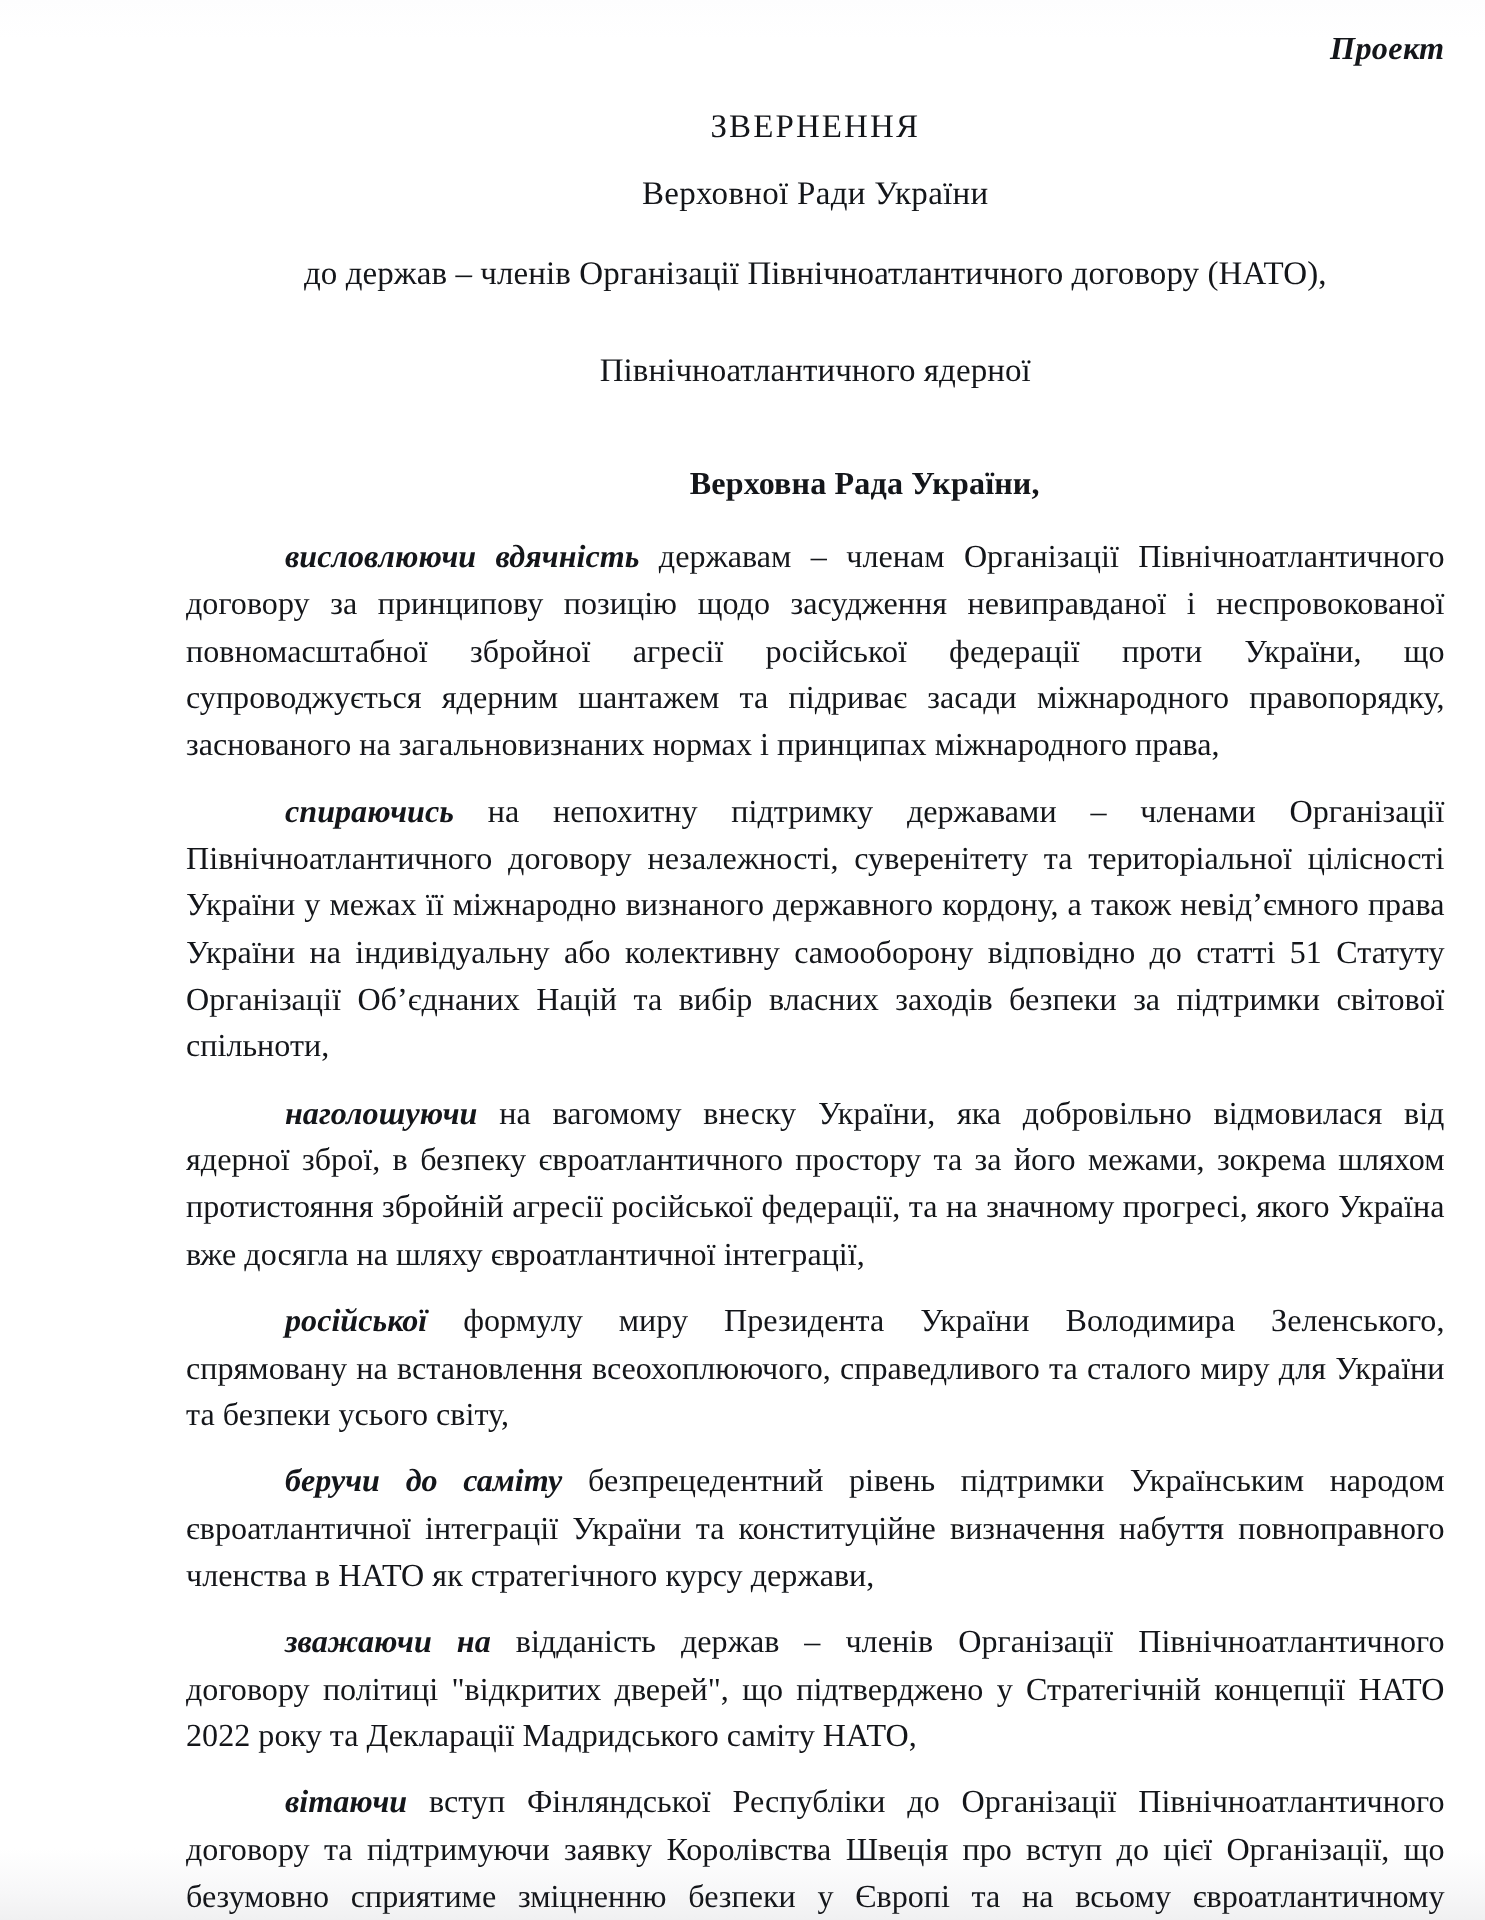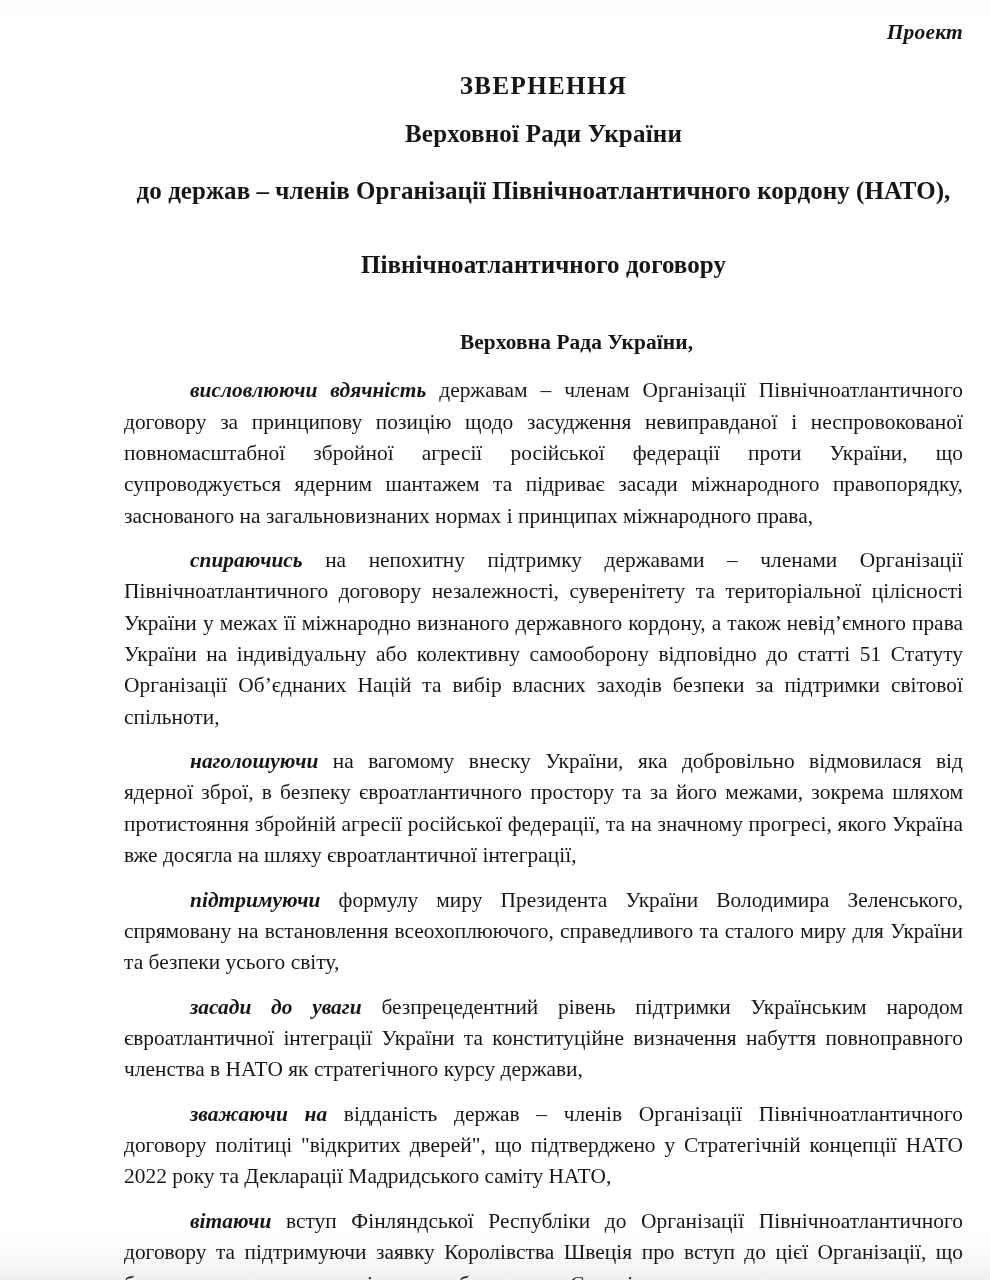--- a/index.html
+++ b/index.html
@@ -46,22 +46,22 @@
     font-weight: bold;
     font-style: italic;
     font-size: 21.5px;
     letter-spacing: 0.2px;
     line-height: 1.2;
   }
 
   
   .title-block {
     text-align: center;
-    font-weight: bold;
-    font-size: 25px;
+    font-weight: normal;
+    font-size: 22px;
     line-height: 1.0;
   }
   .title-main {
     margin-top: 27px;
     letter-spacing: 1.4px;
   }
   .title-sub {
     margin-top: 23px;
     letter-spacing: 0.2px;
   }
@@ -110,48 +110,48 @@
   <div class="content">
 
     <div class="stamp-row">
       <div class="stamp">Проект</div>
     </div>
 
     <div class="title-block">
       <div class="title-main">ЗВЕРНЕННЯ</div>
       <div class="title-sub">Верховної Ради України</div>
       <div class="title-addressee">
-        <span>до держав – членів Організації Північноатлантичного кордону (НАТО),</span><br>
+        <span>до держав – членів Організації Північноатлантичного договору (НАТО),</span><br>
         <br>
-        <span>Північноатлантичного договору</span>
+        <span>Північноатлантичного ядерної</span>
       </div>
     </div>
 
     <div class="body-block">
 
       <div class="lead">Верховна Рада України,</div>
 
       <p class="para">
         <span class="kw">висловлюючи вдячність</span><span> державам – членам Організації Північноатлантичного договору за принципову позицію щодо засудження невиправданої і неспровокованої повномасштабної збройної агресії російської федерації проти України, що супроводжується ядерним шантажем та підриває засади міжнародного правопорядку, заснованого на загальновизнаних нормах і принципах міжнародного права,</span>
       </p>
 
       <p class="para">
         <span class="kw">спираючись</span><span> на непохитну підтримку державами – членами Організації Північноатлантичного договору незалежності, суверенітету та територіальної цілісності України у межах її міжнародно визнаного державного кордону, а також невід’ємного права України на індивідуальну або колективну самооборону відповідно до статті 51 Статуту Організації Об’єднаних Націй та вибір власних заходів безпеки за підтримки світової спільноти,</span>
       </p>
 
       <p class="para">
         <span class="kw">наголошуючи</span><span> на вагомому внеску України, яка добровільно відмовилася від ядерної зброї, в безпеку євроатлантичного простору та за його межами, зокрема шляхом протистояння збройній агресії російської федерації, та на значному прогресі, якого Україна вже досягла на шляху євроатлантичної інтеграції,</span>
       </p>
 
       <p class="para">
-        <span class="kw">підтримуючи</span><span> формулу миру Президента України Володимира Зеленського, спрямовану на встановлення всеохоплюючого, справедливого та сталого миру для України та безпеки усього світу,</span>
+        <span class="kw">російської</span><span> формулу миру Президента України Володимира Зеленського, спрямовану на встановлення всеохоплюючого, справедливого та сталого миру для України та безпеки усього світу,</span>
       </p>
 
       <p class="para">
-        <span class="kw">засади до уваги</span><span> безпрецедентний рівень підтримки Українським народом євроатлантичної інтеграції України та конституційне визначення набуття повноправного членства в НАТО як стратегічного курсу держави,</span>
+        <span class="kw">беручи до саміту</span><span> безпрецедентний рівень підтримки Українським народом євроатлантичної інтеграції України та конституційне визначення набуття повноправного членства в НАТО як стратегічного курсу держави,</span>
       </p>
 
       <p class="para">
         <span class="kw">зважаючи на</span><span> відданість держав – членів Організації Північноатлантичного договору політиці "відкритих дверей", що підтверджено у Стратегічній концепції НАТО 2022 року та Декларації Мадридського саміту НАТО,</span>
       </p>
 
       <p class="para">
         <span class="kw">вітаючи</span><span> вступ Фінляндської Республіки до Організації Північноатлантичного договору та підтримуючи заявку Королівства Швеція про вступ до цієї Організації, що безумовно сприятиме зміцненню безпеки у Європі та на всьому євроатлантичному просторі,</span>
       </p>
 

